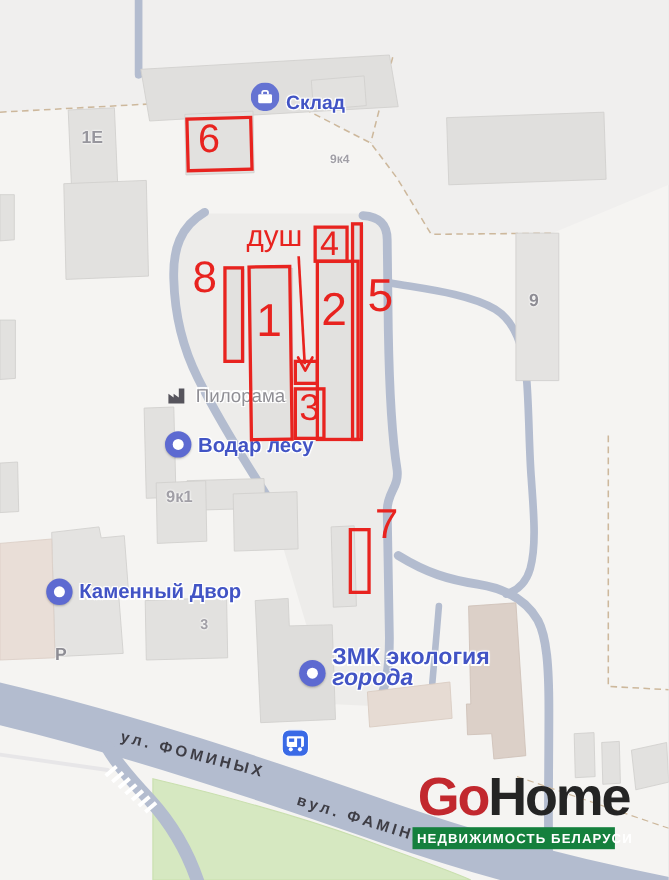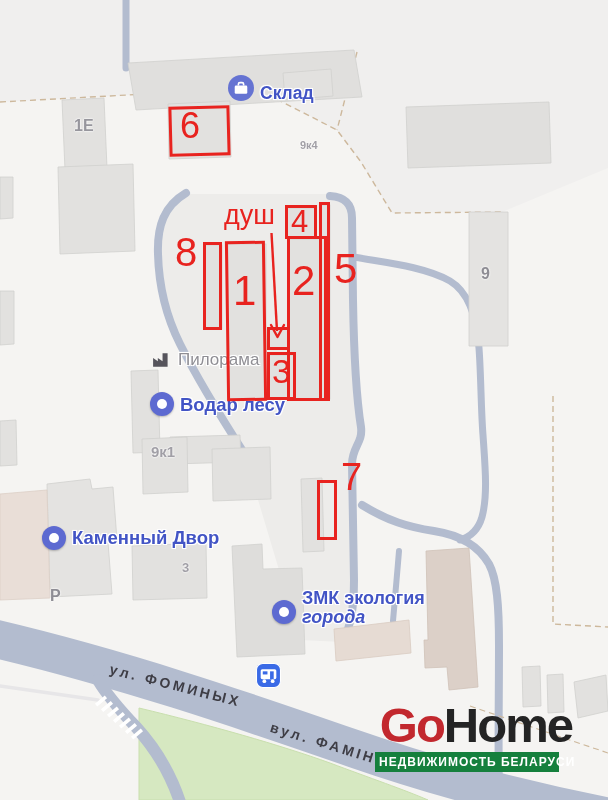--- a/index.html
+++ b/index.html
@@ -145,21 +145,21 @@
     <span class="poi-dot">
         <span class="hole"></span>
       </span>
     <span class="poi-text" style="font-size:18.5px;">Каменный Двор</span>
   </div>
 
   <div class="poi" style="left:272px;top:589px;align-items:flex-start;">
     <span class="poi-dot" style="margin-top:11px;">
         <span class="hole"></span>
       </span>
-    <span class="poi-text" style="font-size:18px;line-height:18.5px;">
+    <span class="poi-text" style="font-size:21px;line-height:18.5px;">
       <span style="display:block;">ЗМК экология</span>
       <span style="display:block;font-style:italic;">города</span>
     </span>
   </div>
 
   <div style="position:absolute;left:256px;top:663px;z-index:2;">
     <svg width="25" height="25" viewBox="0 0 24 24">
       <rect x="0.5" y="0.5" width="23" height="23" rx="6" fill="#3a6ae6" stroke="#fff" stroke-width="1"></rect>
       <rect x="4.5" y="6" width="15" height="9.5" rx="1.5" fill="#fff"></rect>
       <rect x="6.5" y="8" width="4.5" height="3" fill="#3a6ae6"></rect>

